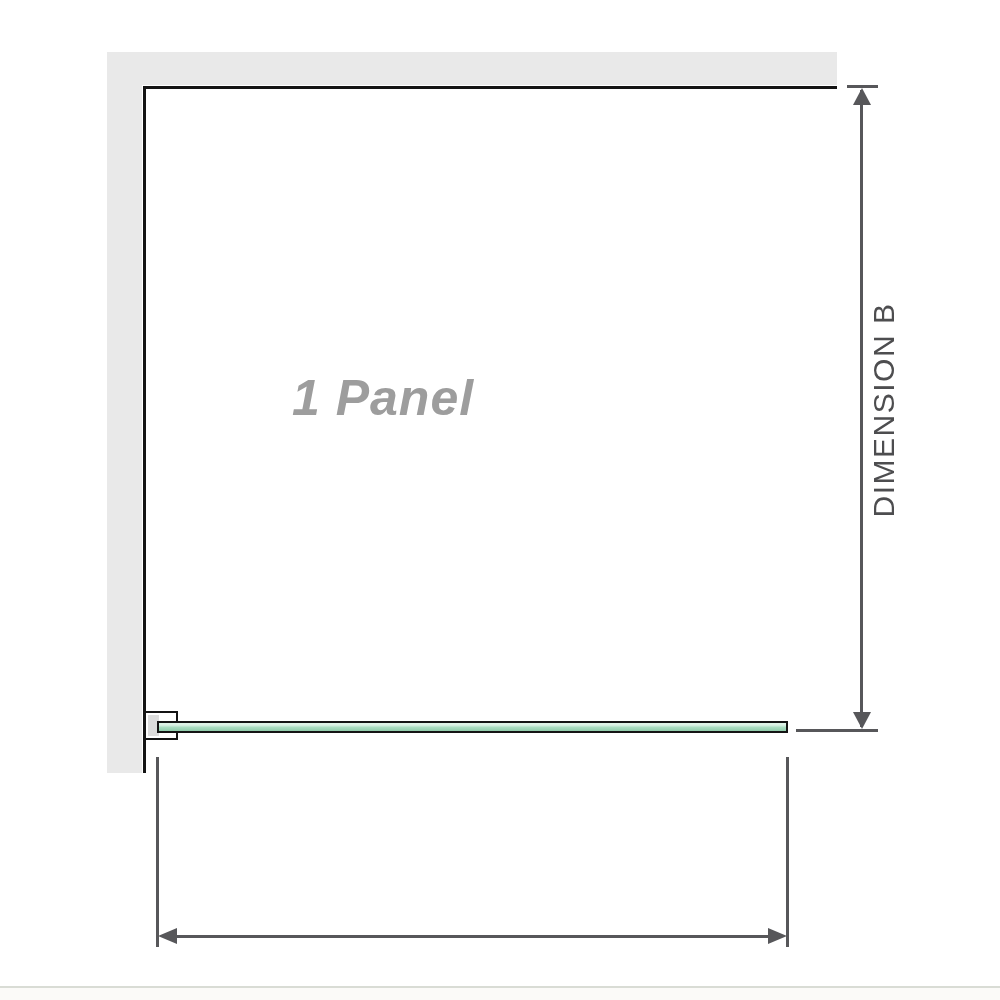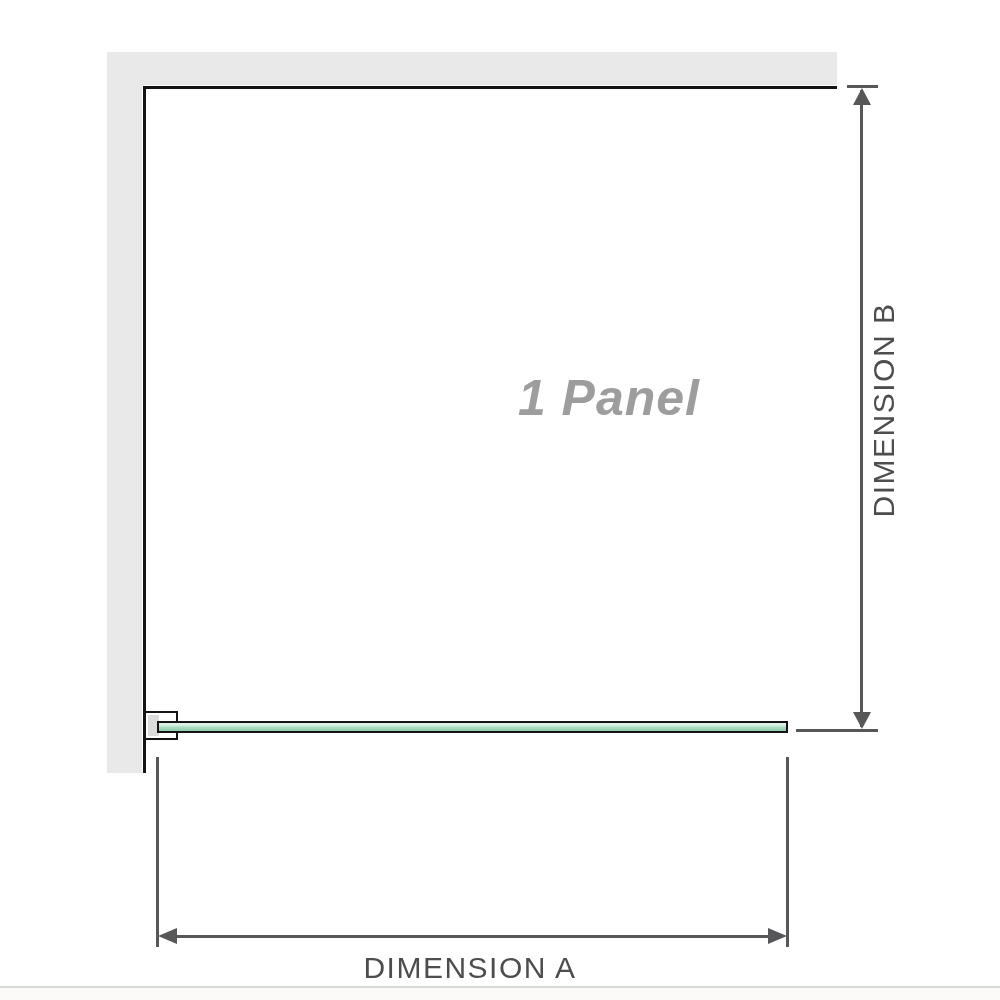--- a/index.html
+++ b/index.html
@@ -17,22 +17,22 @@
   
   .wall-top  { left:107px; top:52px;  width:730px; height:33px;  background: var(--wall); }
   .wall-left { left:107px; top:52px;  width:35px;  height:721px; background: var(--wall); }
 
   
   .frame-top  { left:143px; top:86px; width:694px; height:3px;   background: var(--outline); }
   .frame-left { left:143px; top:86px; width:3px;   height:687px; background: var(--outline); }
 
   
   .panel-label {
-    left:300px; top:368px; width:400px; height:60px;
-    text-align:right; line-height:60px;
+    left:292px; top:368px; width:400px; height:60px;
+    text-align:left; line-height:60px;
     font-size:50px; font-style:italic; font-weight:bold;
     letter-spacing:1px; color: var(--panel-label-text);
   }
 
   
   .bracket {
     left:144px; top:711px; width:34px; height:29px;
     background:#ffffff; border:2.5px solid var(--outline);
   }
   .bracket-shim { left:148px; top:715px; width:11px; height:21px; background: var(--bracket-shim); }
@@ -101,18 +101,17 @@
   <div class="abs dim dimB-tick-bottom"></div>
   <div class="abs arrow arrow-up dimB-arrow-up"></div>
   <div class="abs arrow arrow-down dimB-arrow-down"></div>
   <div class="abs dim-label dimB-label">DIMENSION B</div>
 
   <div class="abs dim extA-left"></div>
   <div class="abs dim extA-right"></div>
   <div class="abs dim dimA-line"></div>
   <div class="abs arrow arrow-left dimA-arrow-left"></div>
   <div class="abs arrow arrow-right dimA-arrow-right"></div>
-  <div class="abs dim-label dimA-label">DIMENSION A</div>
 
   <div class="abs separator"></div>
   <div class="abs footer-area"></div>
 
 </div>
 
 </body></html>

